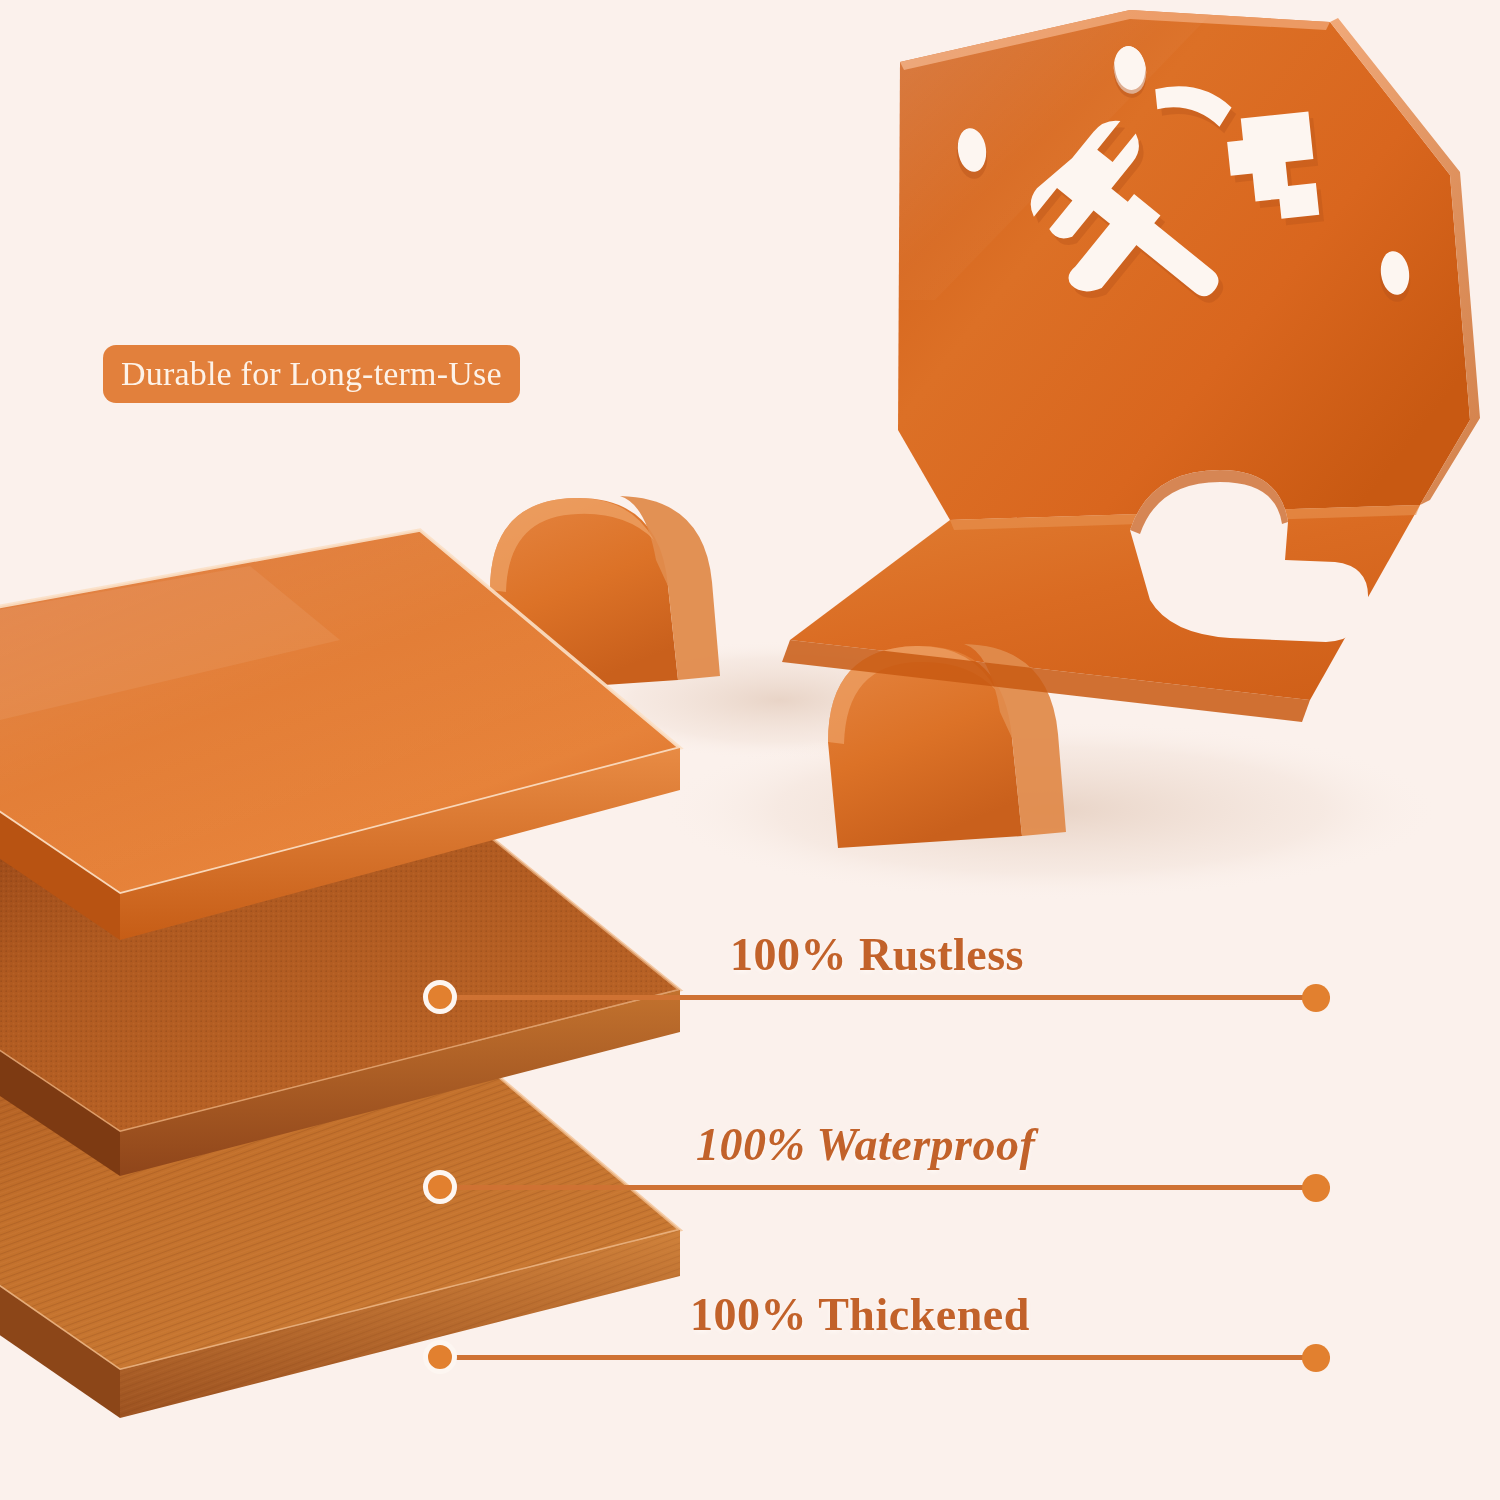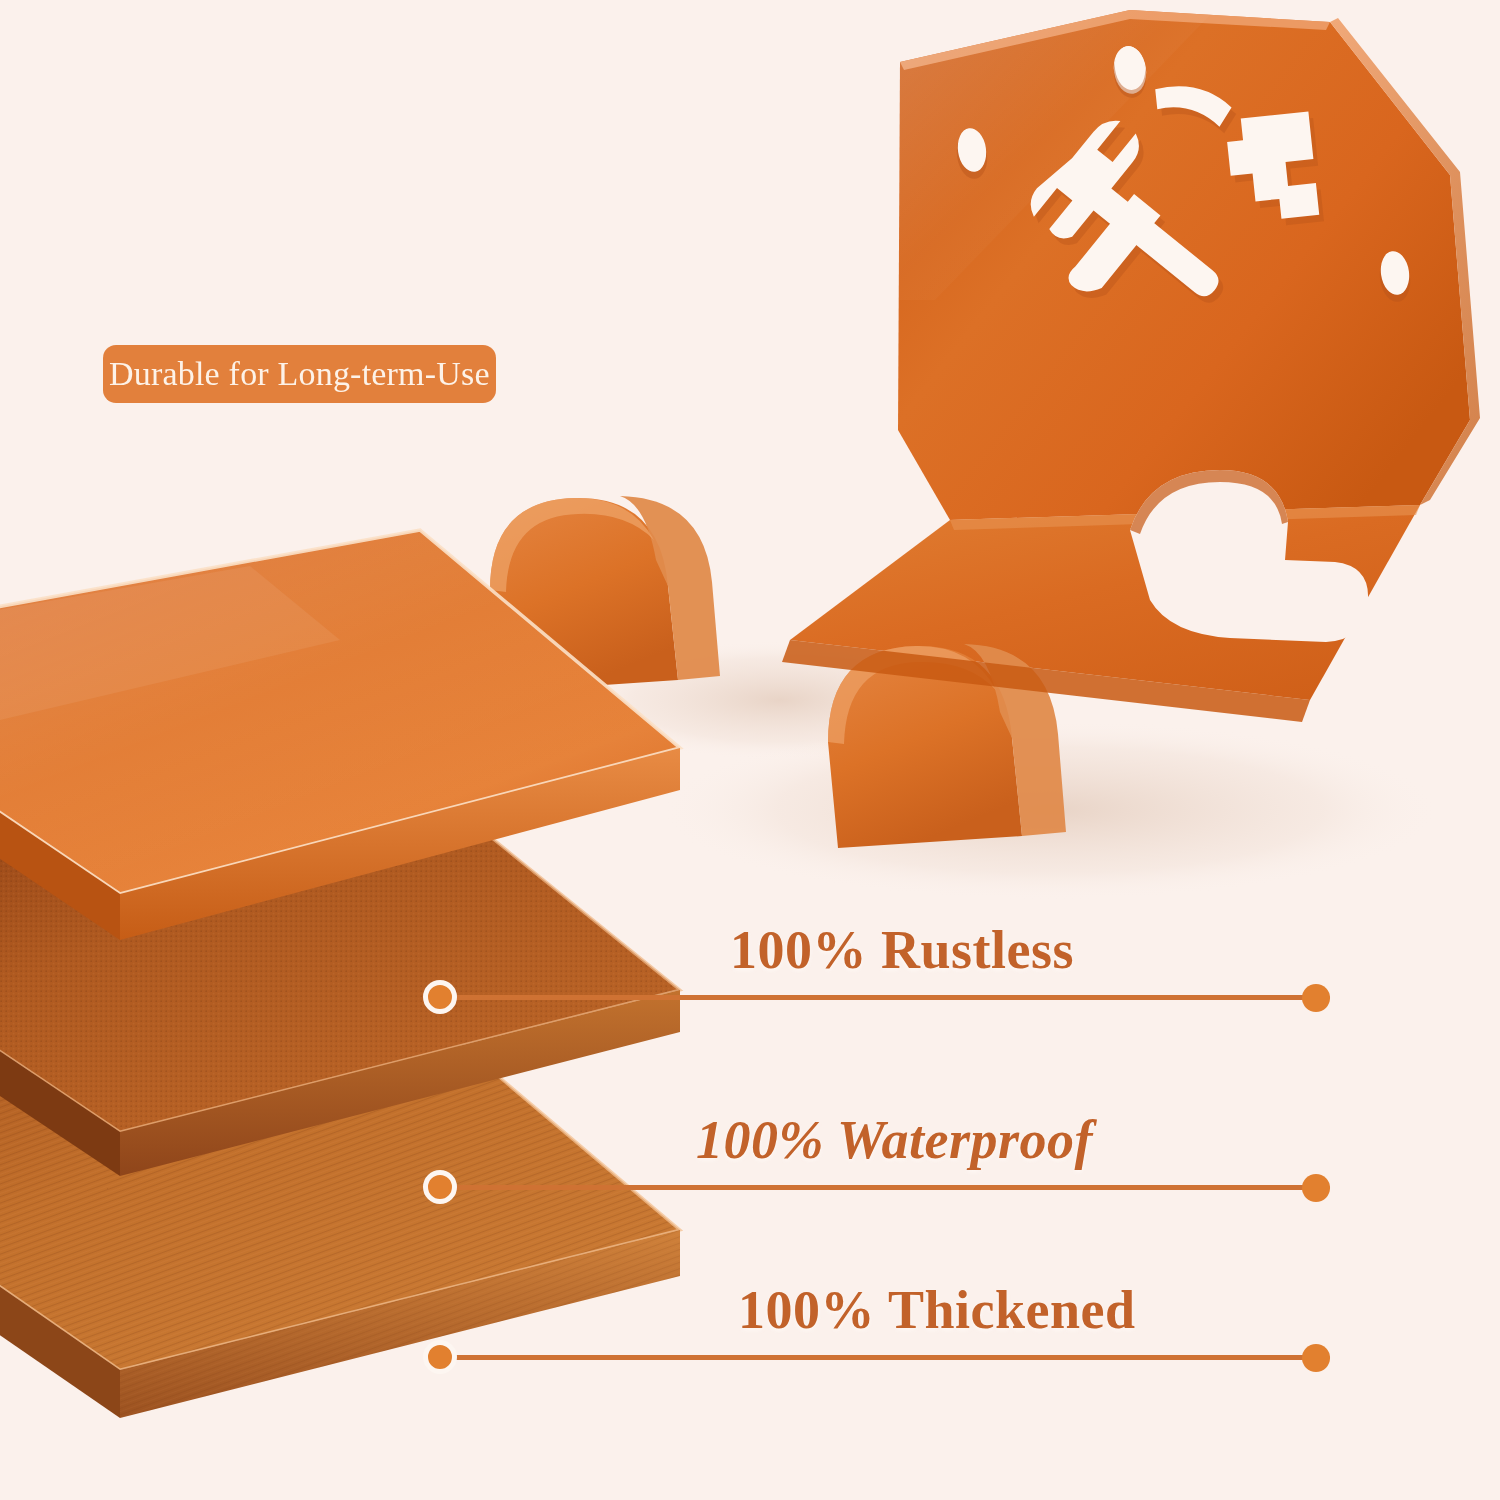--- a/index.html
+++ b/index.html
@@ -36,21 +36,21 @@
       0 2px 3px #fff6f0, 0 -2px 3px #fff6f0;
     white-space: nowrap;
   }
   .headline-line + .headline-line { margin-top: 14px; }
 
   .badge {
     position: absolute;
     left: 103px;
     top: 345px;
     height: 58px;
-    padding: 0 6px;
+    padding: 0 18px;
     display: flex;
     align-items: center;
     background: #e2803c;
     border-radius: 13px;
     color: #fdf2e8;
     font-size: 34px;
     font-family: "Liberation Serif", "DejaVu Serif", serif;
     letter-spacing: 0.2px;
     white-space: nowrap;
     box-sizing: border-box;
@@ -80,21 +80,21 @@
   .feature {
     position: absolute;
     height: 0;
   }
   .feature-label {
     position: absolute;
     bottom: 14px;
     color: #c2622a;
     font-family: "Liberation Serif", "DejaVu Serif", serif;
     font-weight: 700;
-    font-size: 54px;
+    font-size: 46px;
     letter-spacing: 0.5px;
     white-space: nowrap;
     text-shadow: 0 2px 4px rgba(255,250,246,0.9);
   }
   .feature-rule {
     position: absolute;
     left: 0;
     top: 0;
     height: 5px;
     background: #cf7233;
@@ -340,16 +340,16 @@
     <div class="feature-rule" style="width:890px;"></div>
     <div class="dot-start"></div>
     <div class="dot-end" style="left:862px;"></div>
     <div class="feature-label" style="left:256px;font-style:italic;">100% Waterproof</div>
   </div>
 
   <div class="feature" style="left:440px; top:1355px; width:890px;">
     <div class="feature-rule" style="width:890px;"></div>
     <div class="dot-start"></div>
     <div class="dot-end" style="left:862px;"></div>
-    <div class="feature-label" style="left:250px;margin-left:48px;">100% Thickened</div>
+    <div class="feature-label" style="left:250px;">100% Thickened</div>
   </div>
 
 </div>
 
 </body></html>

